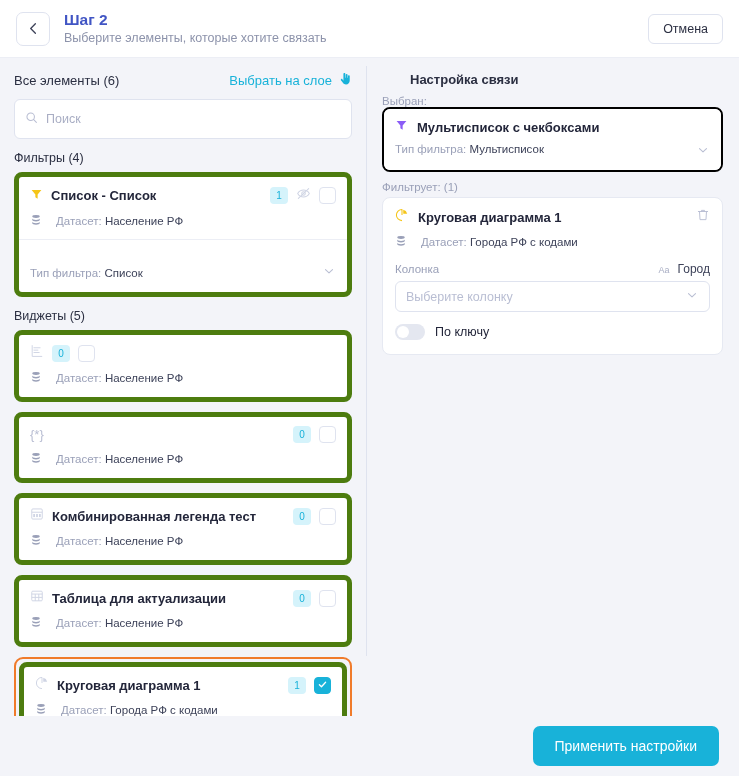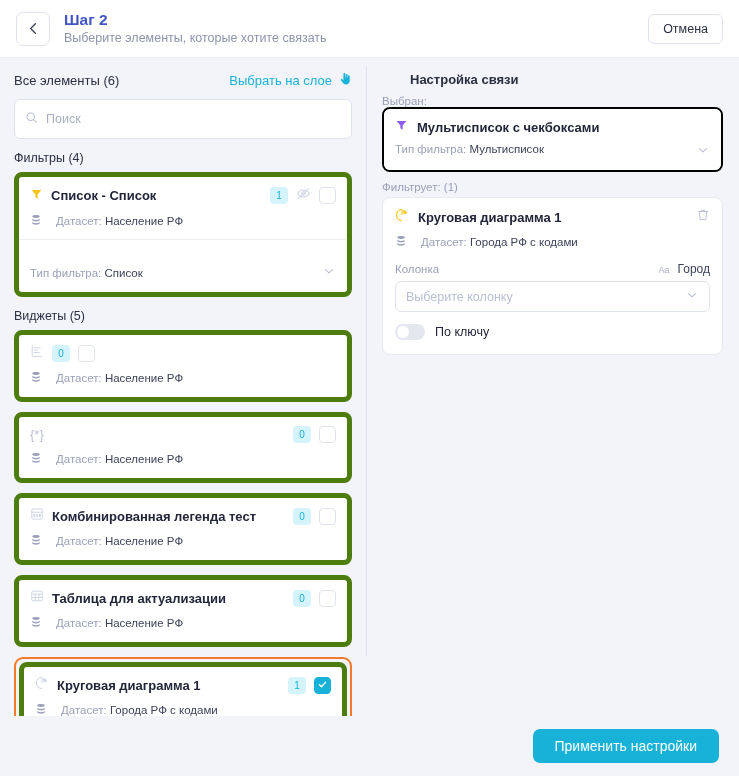--- a/index.html
+++ b/index.html
@@ -248,21 +248,21 @@
 
   
   .footer {
     height: 60px;
     flex: none;
     display: flex; align-items: center; justify-content: flex-end;
     padding-right: 20px;
     background: #f3f4f9;
   }
   .apply-btn {
-    height: 34px;
+    height: 40px;
     padding: 17px 22px;
     border: none;
     border-radius: 7px;
     background: #18b2d9;
     color: #fff;
     font-size: 14px;
     font-family: "Liberation Sans", sans-serif;
     cursor: pointer;
     display: flex; align-items: center;
   }

